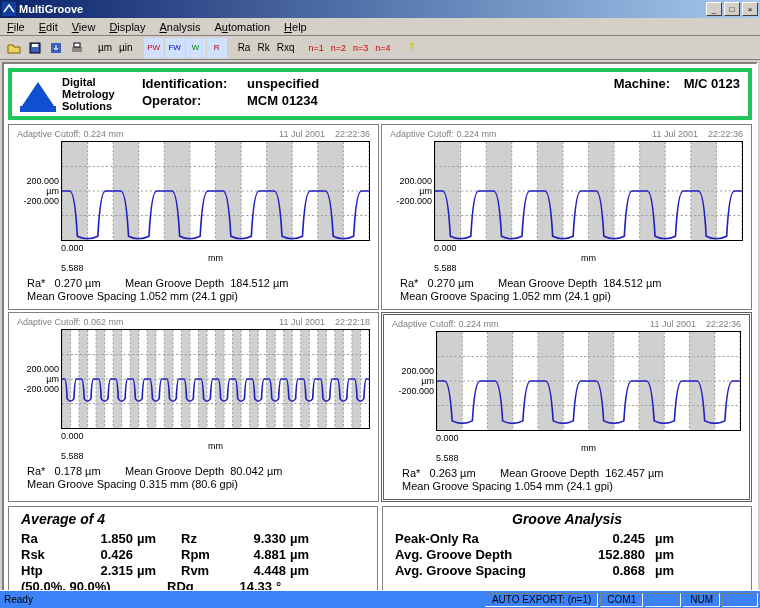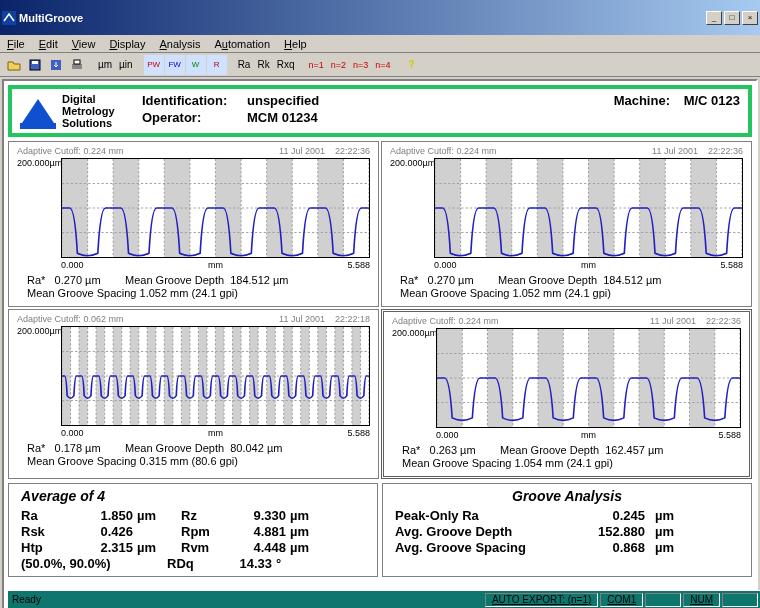--- a/index.html
+++ b/index.html
@@ -4,21 +4,21 @@
 <style>
 * { margin: 0; padding: 0; box-sizing: border-box; }
 body {
   font-family: "Tahoma", "Arial", sans-serif;
   font-size: 11px;
   background: #d4d0c8;
   width: 760px; height: 608px;
   overflow: hidden;
 }
 .titlebar {
-  height: 35px;
+  height: 18px;
   background: linear-gradient(to right, #0a246a, #a6caf0);
   color: #fff;
   display: flex; align-items: center;
   padding: 0 2px;
 }
 .titlebar .icon { width: 14px; height: 14px; margin-right: 3px; }
 .titlebar .icon svg { width: 14px; height: 14px; }
 .titlebar .title { flex: 1; font-weight: bold; font-size: 11px; }
 .titlebar .sysbtns { display: flex; gap: 2px; }
 .sysbtn {
@@ -102,36 +102,37 @@
 }
 .chart-title { display: flex; justify-content: space-between; color: #808080; font-size: 9px; gap: 8px; }
 .chart-area {
   height: 100px;
   position: relative;
   margin: 2px 0 2px 0;
   display: flex;
 }
 .ylabels {
   width: 44px;
-  display: flex; flex-direction: row; justify-content: flex-start;
+  display: flex; flex-direction: column; justify-content: center;
   text-align: right;
   font-size: 9px;
   padding-right: 2px;
 }
 .plot {
   flex: 1;
   border: 1px solid #000;
   position: relative;
   background: #fff;
 }
 .plot svg { width: 100%; height: 100%; display: block; }
 .xlabels {
   display: flex;
   padding-left: 44px;
   font-size: 9px;
+  flex-direction: column;
 }
 .xlabels span:first-child { }
 .xlabels .mm { flex: 1; text-align: center; }
 .xlabels span:last-child { }
 .metrics { font-size: 11px; margin-top: 4px; padding-left: 10px; }
 .metrics .row1, .metrics .row2 { margin-bottom: 1px; }
 .bottom {
   display: flex;
   gap: 4px;
   margin-top: 4px;
@@ -155,34 +156,34 @@
 .bp-row .c3 { width: 30px; padding-left: 4px; }
 .bp-row .c4 { width: 50px; margin-left: 18px; }
 .bp-row .c5 { width: 55px; text-align: right; }
 .bp-row .c6 { width: 30px; padding-left: 4px; }
 .groove .c1 { width: 170px; }
 .groove .c2 { width: 80px; text-align: right; }
 .groove .c3 { width: 34px; padding-left: 10px; }
 .groove .bp-title { text-align: center; }
 .statusbar {
   position: absolute;
-  bottom: 0; left: 8px; right: 0;
+  bottom: 0; left: 0; right: 0;
   height: 18px;
-  background: #0f766e;
+  background: #3b82f6;
   border-top: 1px solid #fff;
   display: flex; align-items: center;
   font-size: 10px;
 }
 .statusbar .ready { padding-left: 4px; flex: 1; }
 .statusbar .cell {
   border: 1px solid; border-color: #808080 #fff #fff #808080;
   height: 14px;
   padding: 0 6px;
   margin-right: 2px;
-  display: flex; align-items: center; text-decoration: underline;
+  display: flex; align-items: center;
 }
 </style>
 </head>
 <body>
 
 <div class="titlebar">
   <span class="icon">
     <svg viewBox="0 0 14 14">
         <rect width="14" height="14" fill="#1040a0"></rect>
         <path d="M2 10 L7 3 L12 10" stroke="#fff" fill="none" stroke-width="1.5"></path>

